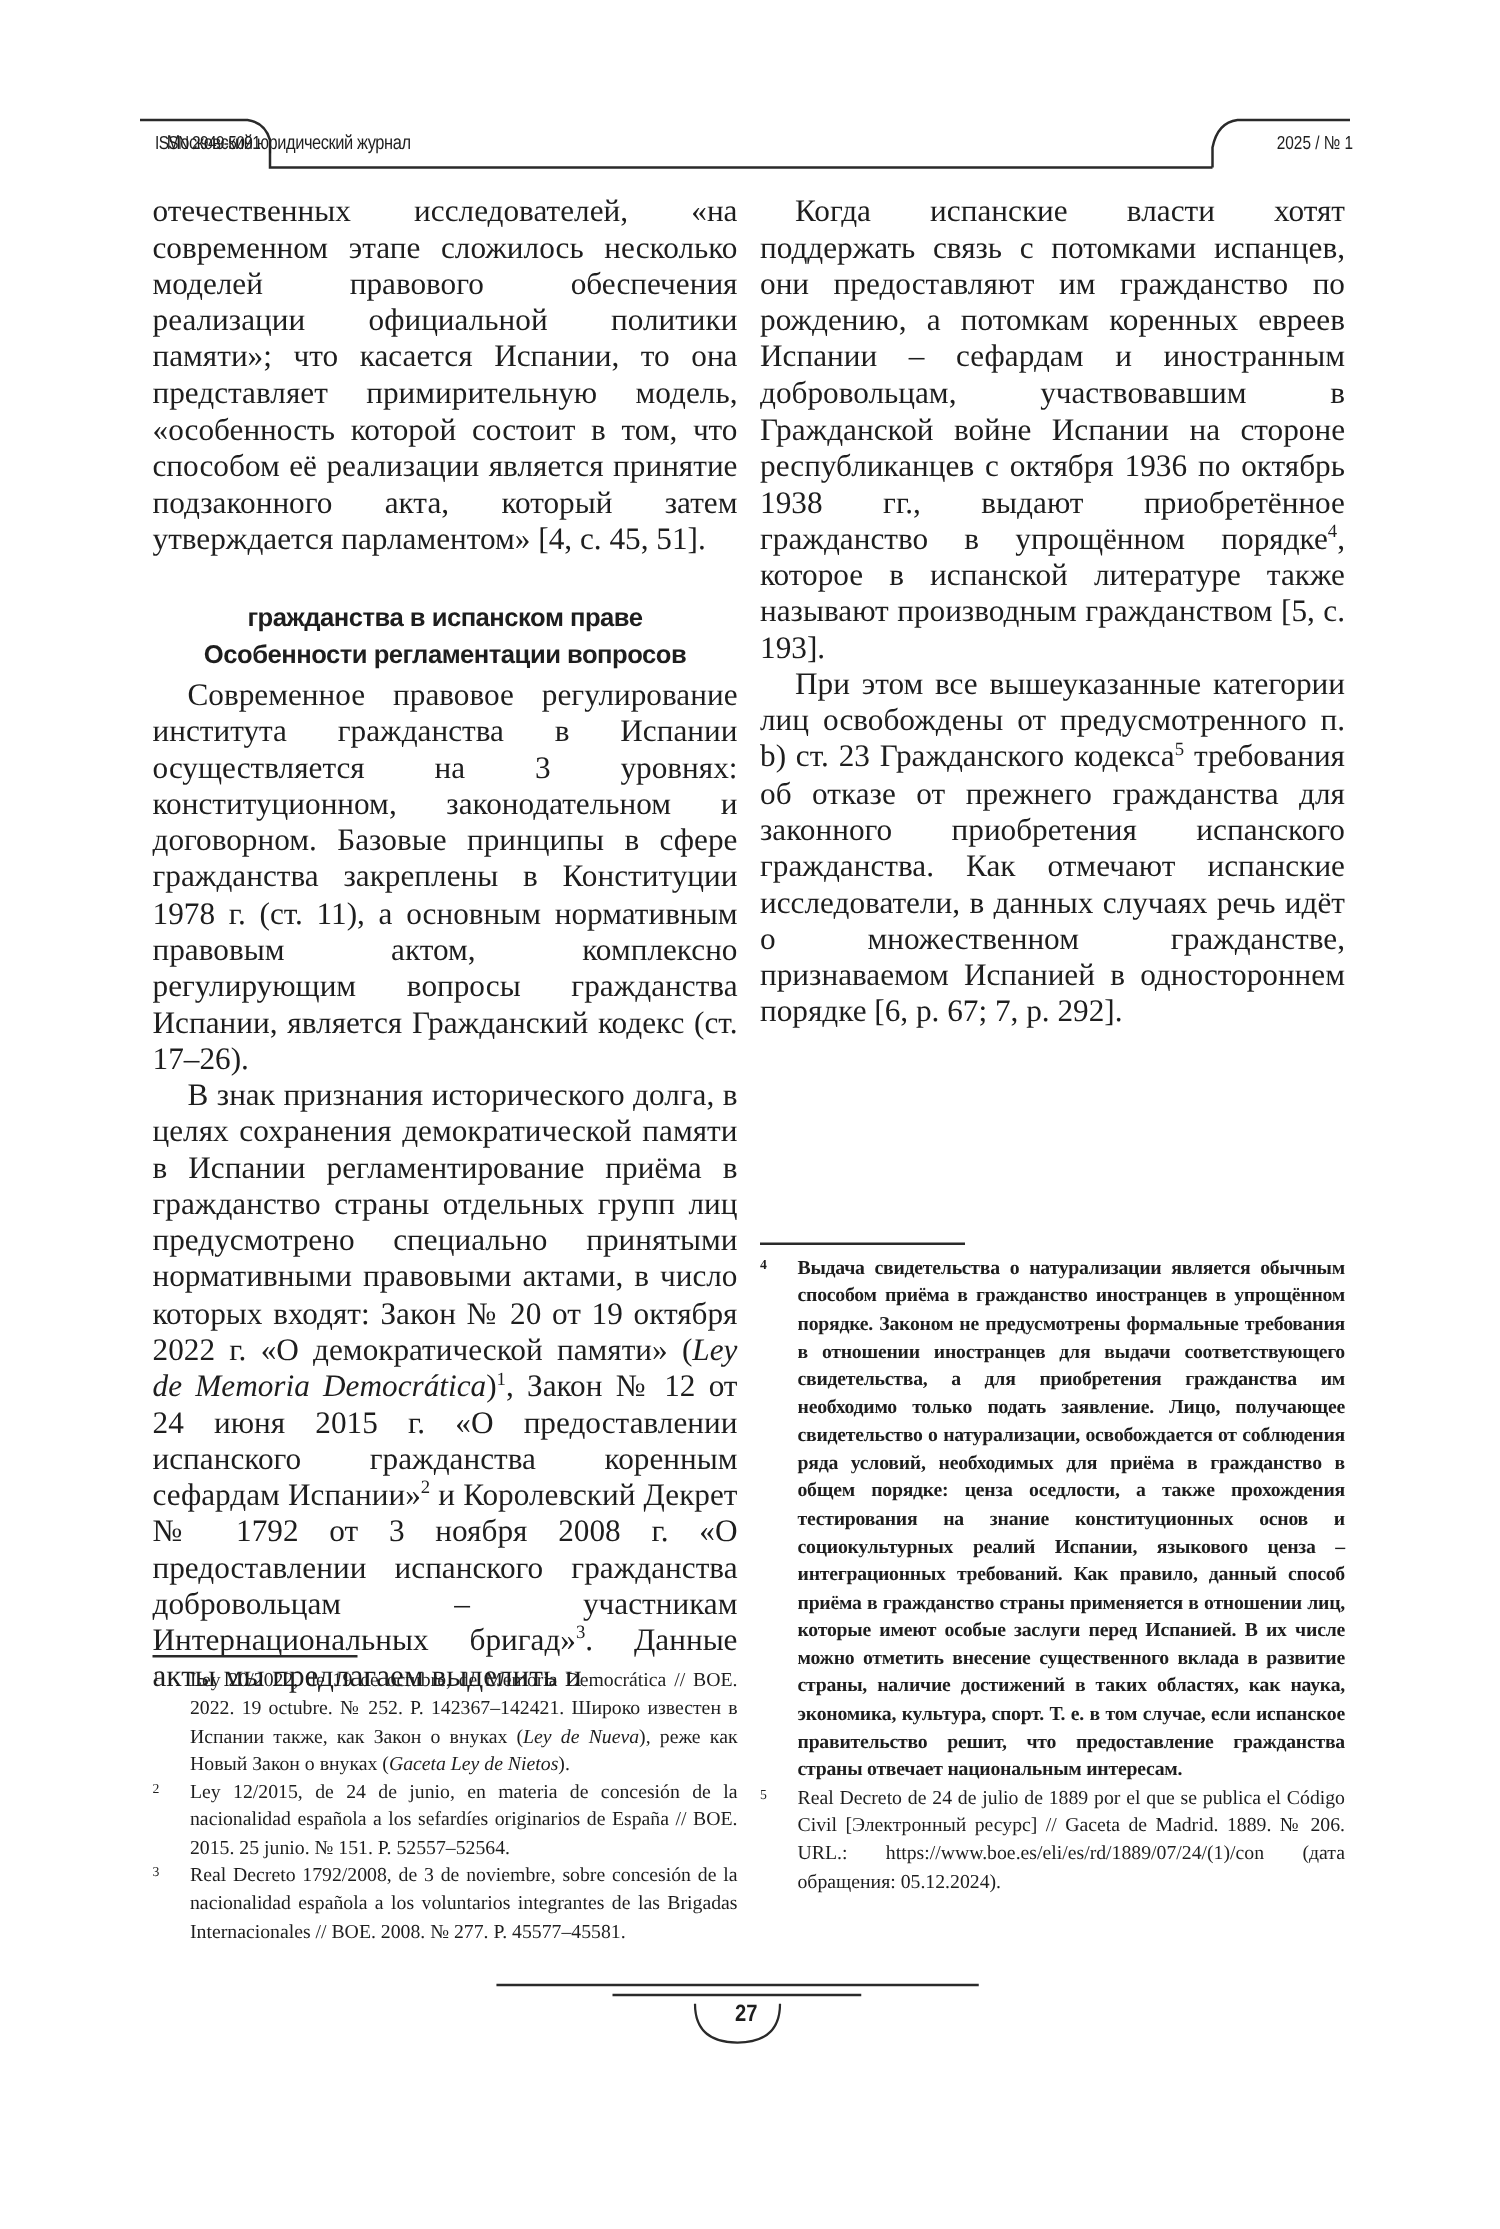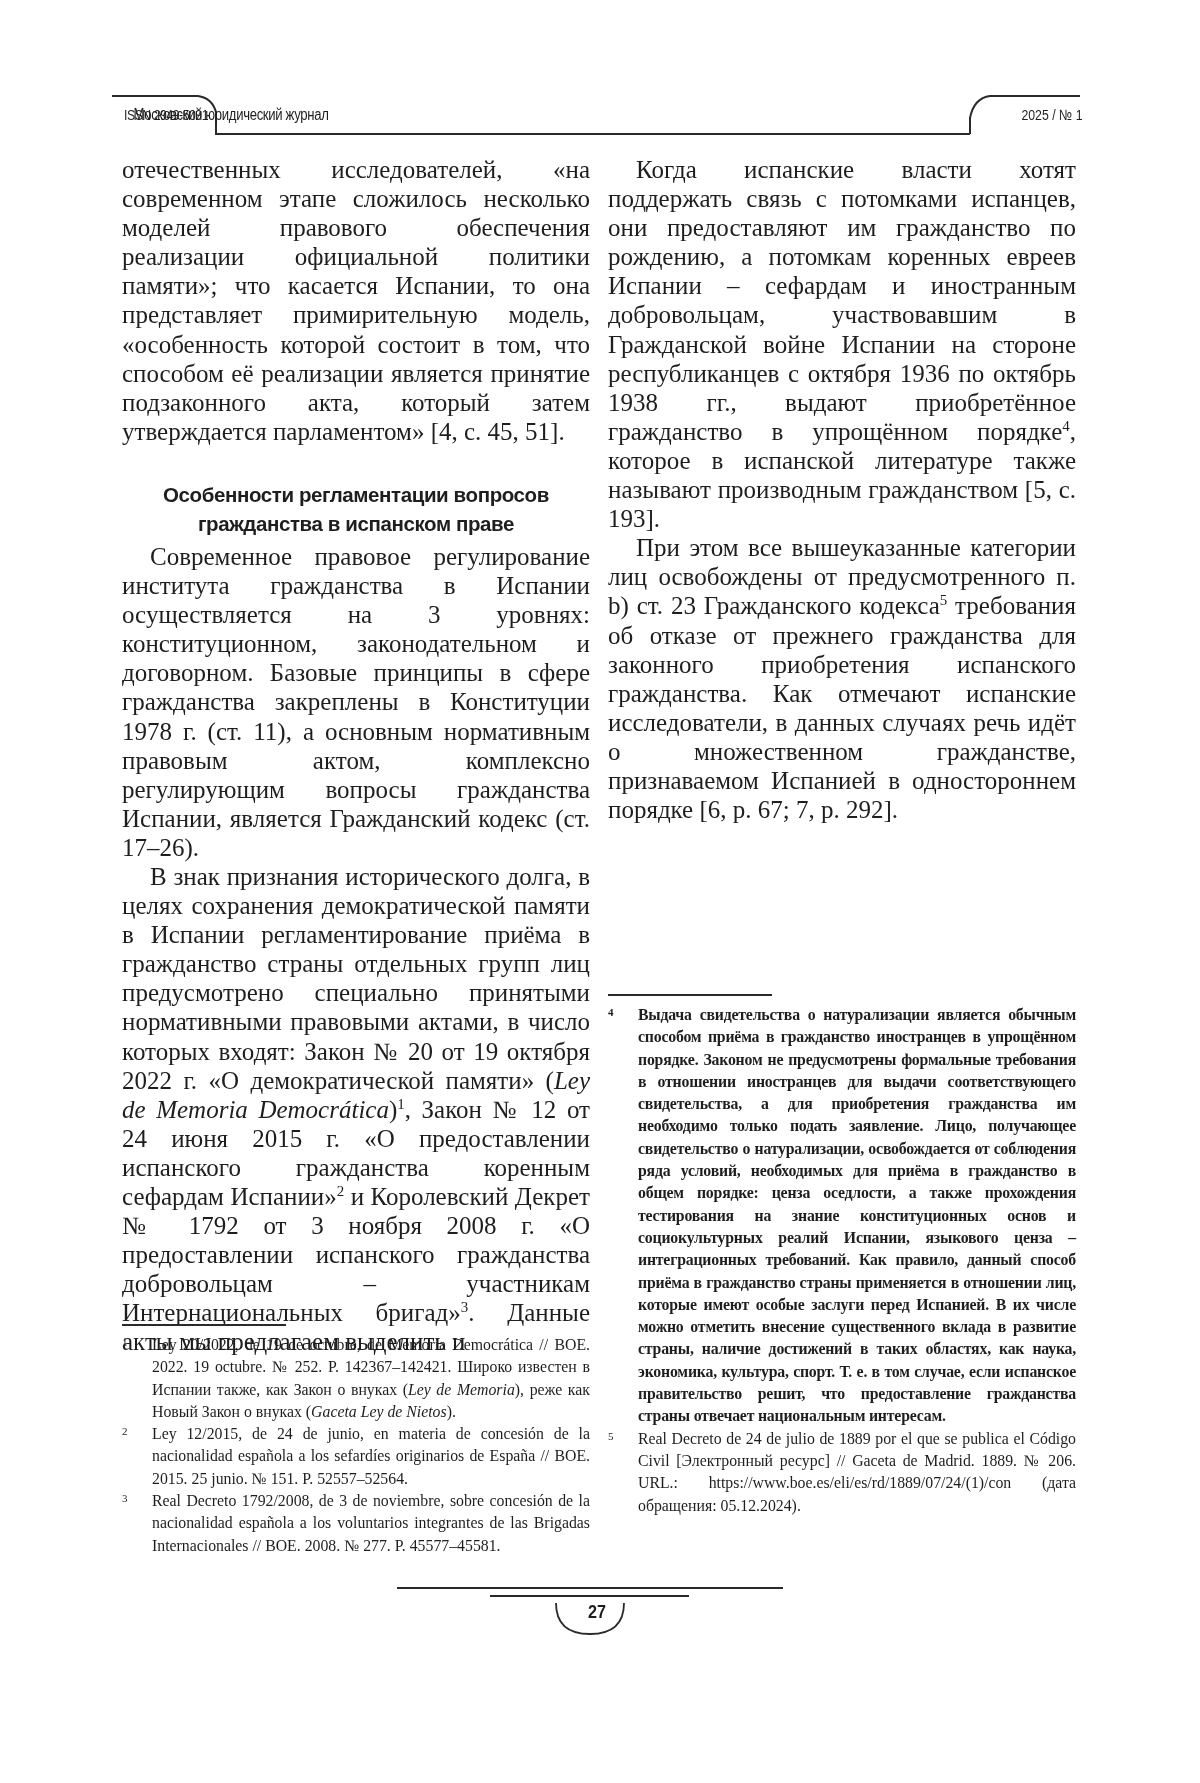--- a/index.html
+++ b/index.html
@@ -48,36 +48,36 @@
     <path d="M858 40 V24 Q862 4 878 2 H968" fill="none" stroke="#2a2a2a" stroke-width="2"></path>
   </svg>
   <div class="hdr-issn">ISSN 2949-5091</div>
   <div class="hdr-journal"><span>Московский юридический журнал</span></div>
   <div class="hdr-issue">2025 / № 1</div>
 </div>
 
 <div class="col col-left body-text">
   <p class="last-line-left">отечественных исследователей, «на современном этапе сложилось несколько моделей правового обеспечения реализации официальной политики памяти»; что касается Испании, то она представляет примирительную модель, «особенность которой состоит в том, что способом её реализации является принятие подзаконного акта, который затем утверждается парламентом» [4, с. 45, 51].</p>
   <div class="section-title">
+    <div>гражданства в испанском праве</div>
     <div>Особенности регламентации вопросов</div>
-    <div>гражданства в испанском праве</div>
   </div>
   <p class="indent last-line-left">Современное правовое регулирование института гражданства в Испании осуществляется на 3 уровнях: конституционном, законодательном и договорном. Базовые принципы в сфере гражданства закреплены в Конституции 1978 г. (ст. 11), а основным нормативным правовым актом, комплексно регулирующим вопросы гражданства Испании, является Гражданский кодекс (ст. 17–26).</p>
   <p class="indent"><span>В знак признания исторического долга, в целях сохранения демократической памяти в Испании регламентирование приёма в гражданство страны отдельных групп лиц предусмотрено специально принятыми нормативными правовыми актами, в число которых входят: Закон № 20 от 19 октября 2022 г. «О демократической памяти» (</span><i>Ley de Memoria Democrática</i><span>)</span><sup>1</sup><span>, Закон № 12 от 24 июня 2015 г. «О предоставлении испанского гражданства коренным сефардам Испании»</span><sup>2</sup><span> и Королевский Декрет № 1792 от 3 ноября 2008 г. «О предоставлении испанского гражданства добровольцам – участникам Интернациональных бригад»</span><sup>3</sup><span>. Данные акты мы предлагаем выделить и</span></p>
 </div>
 
 <div class="col col-right body-text">
   <p class="indent last-line-left"><span>Когда испанские власти хотят поддержать связь с потомками испанцев, они предоставляют им гражданство по рождению, а потомкам коренных евреев Испании – сефардам и иностранным добровольцам, участвовавшим в Гражданской войне Испании на стороне республиканцев с октября 1936 по октябрь 1938 гг., выдают приобретённое гражданство в упрощённом порядке</span><sup>4</sup><span>, которое в испанской литературе также называют производным гражданством [5, с. 193].</span></p>
   <p class="indent last-line-left"><span>При этом все вышеуказанные категории лиц освобождены от предусмотренного п. b) ст. 23 Гражданского кодекса</span><sup>5</sup><span> требования об отказе от прежнего гражданства для законного приобретения испанского гражданства. Как отмечают испанские исследователи, в данных случаях речь идёт о множественном гражданстве, признаваемом Испанией в одностороннем порядке [6, p. 67; 7, p. 292].</span></p>
 </div>
 
 <div class="footnotes fn-left">
   <div class="fn-rule"></div>
   <p class="fn">
-    <span class="fn-num">1</span><span>Ley 20/2022, de 19 de octubre, de Memoria Democrática // BOE. 2022. 19 octubre. № 252. P. 142367–142421. Широко известен в Испании также, как Закон о внуках (</span><i>Ley de Memoria</i><span>), реже как Новый Закон о внуках (</span><i>Gaceta Ley de Nietos</i><span>).</span>
+    <span class="fn-num">1</span><span>Ley 20/2022, de 19 de octubre, de Memoria Democrática // BOE. 2022. 19 octubre. № 252. P. 142367–142421. Широко известен в Испании также, как Закон о внуках (</span><i>Ley de Nueva</i><span>), реже как Новый Закон о внуках (</span><i>Gaceta Ley de Nietos</i><span>).</span>
   </p>
   <p class="fn">
     <span class="fn-num">2</span><span>Ley 12/2015, de 24 de junio, en materia de concesión de la nacionalidad española a los sefardíes originarios de España // BOE. 2015. 25 junio. № 151. P. 52557–52564.</span>
   </p>
   <p class="fn">
     <span class="fn-num">3</span><span>Real Decreto 1792/2008, de 3 de noviembre, sobre concesión de la nacionalidad española a los voluntarios integrantes de las Brigadas Internacionales // BOE. 2008. № 277. P. 45577–45581.</span>
   </p>
 </div>
 
 <div class="footnotes fn-right">

